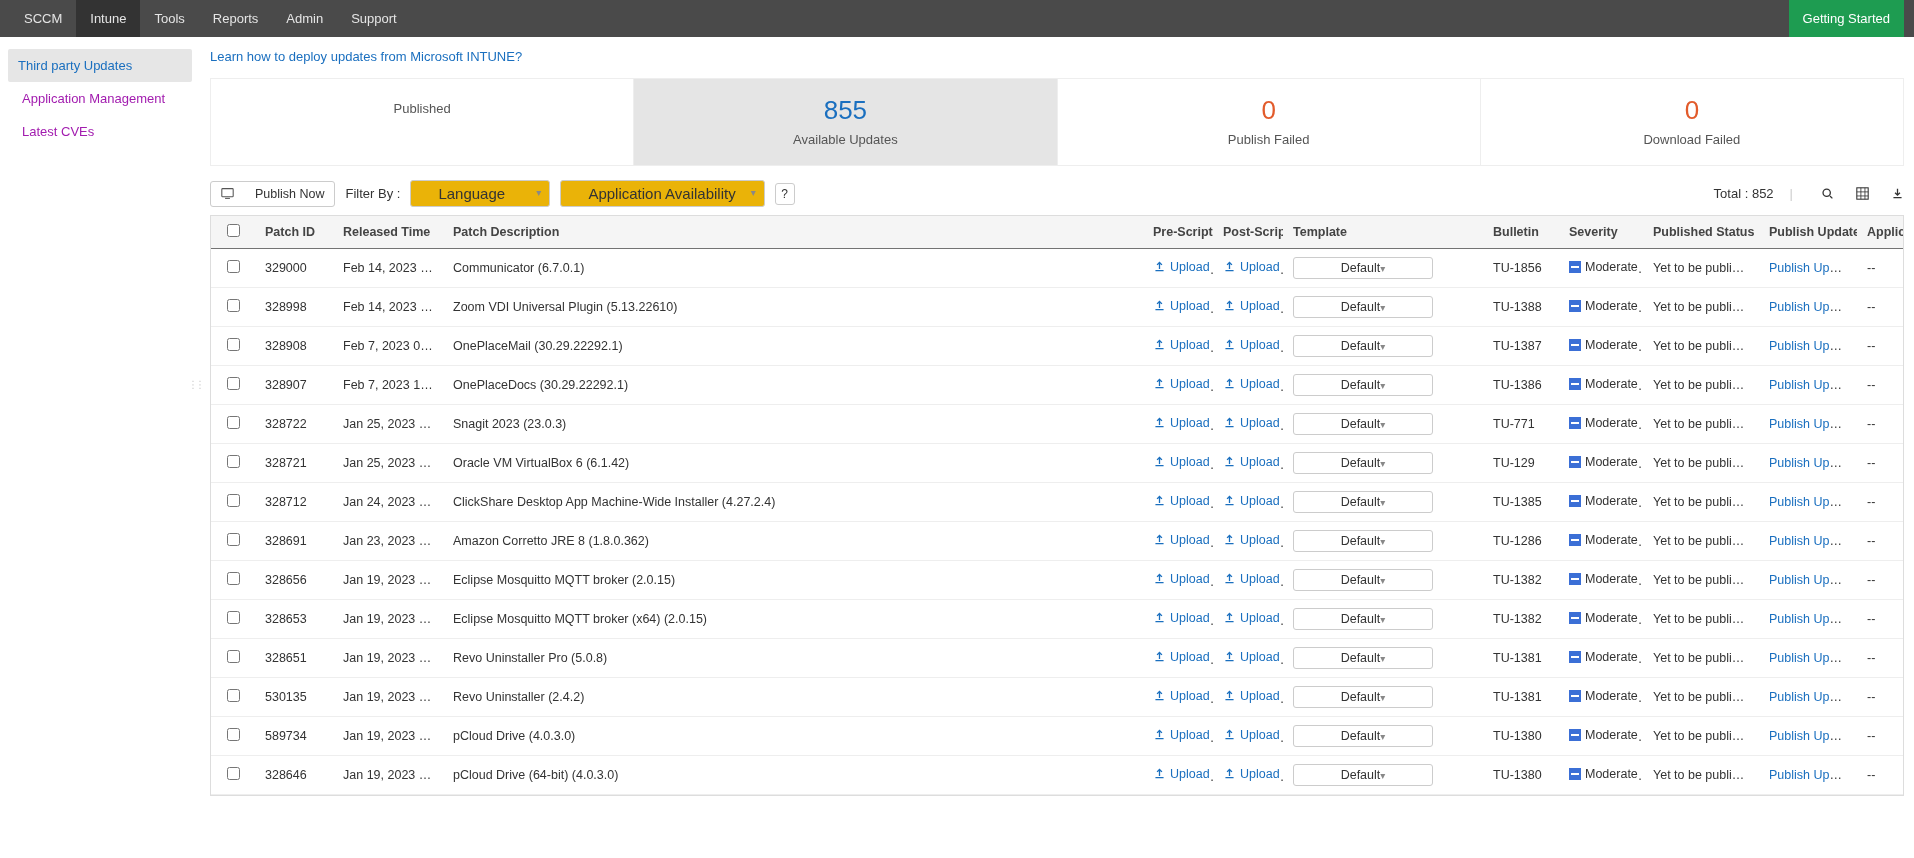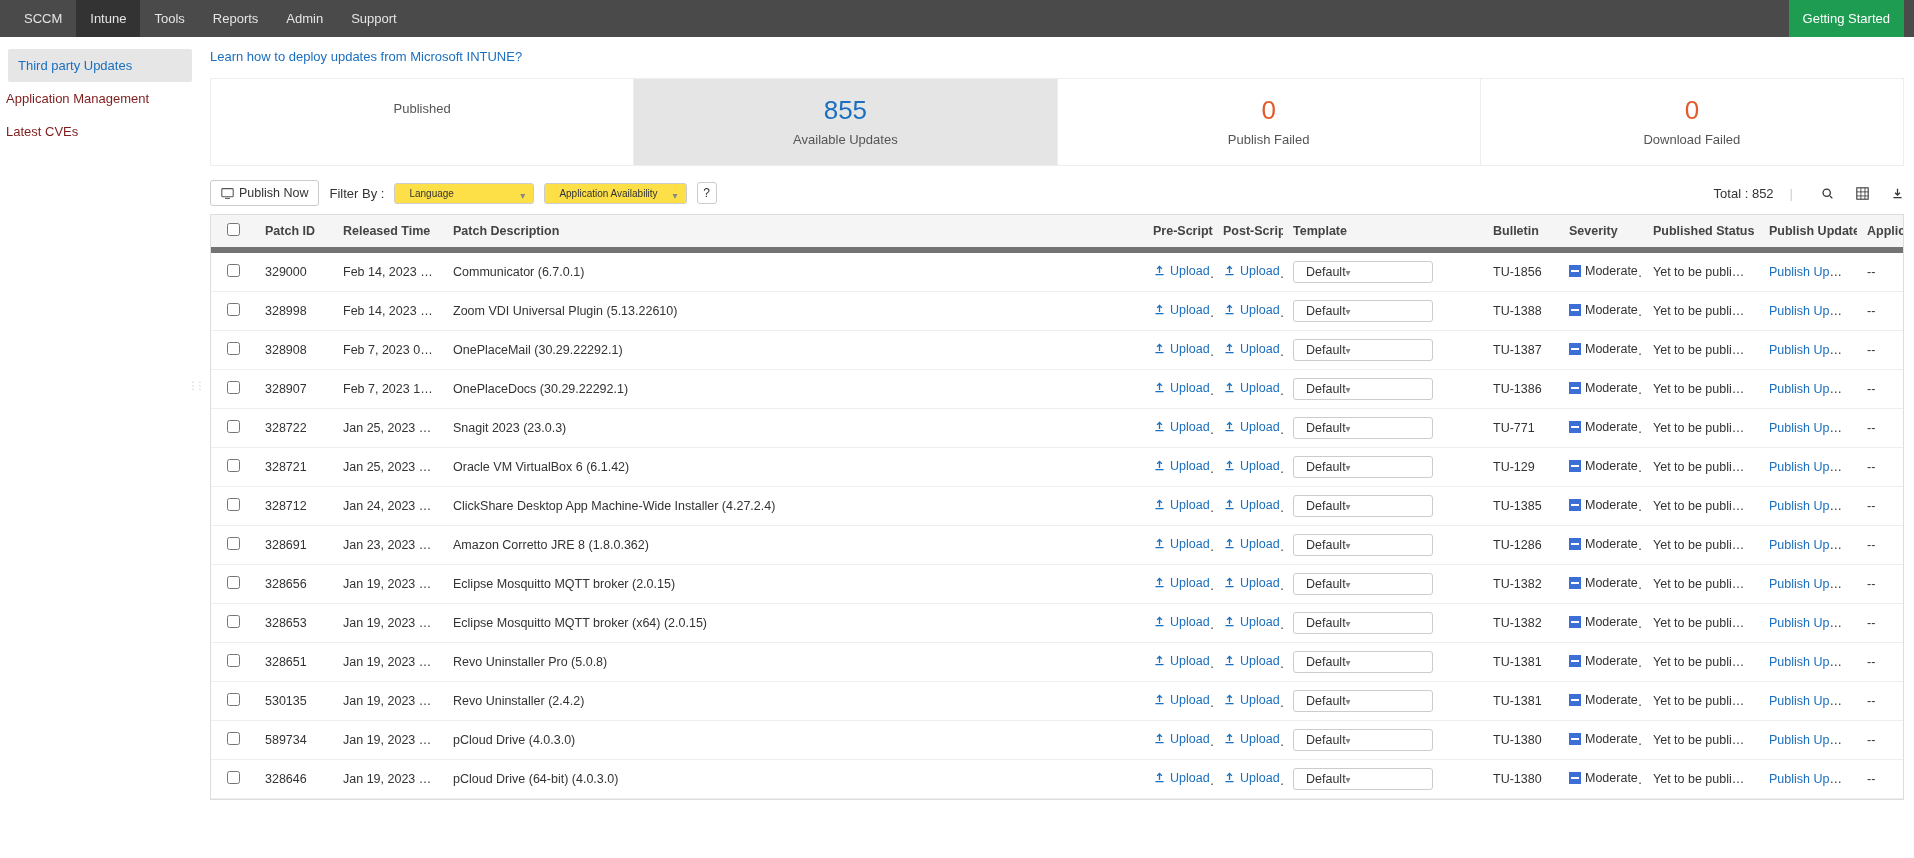--- a/index.html
+++ b/index.html
@@ -9,62 +9,62 @@
 .topnav { background: #4a4a4a; height: 37px; display: flex; align-items: stretch; padding-left: 10px; }
 .topnav .nav-item { color: #e5e5e5; padding: 0 14px; display: flex; align-items: center; cursor: pointer; font-size: 13px; }
 .topnav .nav-item.active { background: #333; }
 .topnav .spacer { flex: 1; }
 .getting-started { background: #1e9c51; color: #fff; padding: 0 14px; display:flex; align-items:center; cursor:pointer; font-size:13px; margin-right:10px; }
 
 
 .layout { display: flex; }
 .sidebar { width: 200px; padding-top: 12px; position: relative; }
 .side-handle { position:absolute; right:-2px; top:45%; color:#ccc; font-size:10px; letter-spacing:-3px;}
-.side-item { padding: 9px 6px; cursor: pointer; color: #7f1d1d; font-size: 13px; }
+.side-item { padding: 9px 22px; cursor: pointer; color: #a21caf; font-size: 13px; }
 .side-item.active { background: #e6e6e6; color: #1a6fbf; border-radius:2px; margin: 0 8px; padding:9px 10px;}
 .main { flex: 1; padding: 0 10px; overflow:hidden; }
 
 .learn-link { color: #1a6fbf; padding: 12px 0 14px; display:block; cursor:pointer; font-size:13px; }
 
 
 .stats { display: flex; border:1px solid #eee; }
 .stat { flex:1; text-align:center; padding: 16px 0 18px; cursor:pointer; }
 .stat.active { background: #e5e5e5; }
 .stat + .stat { border-left:1px solid #eee; }
 .stat-num { font-size: 26px; font-weight:400; }
 .stat-num.green { color: #2e8b2e; }
 .stat-num.link { color: #1a6fbf; }
 .stat-num.red { color: #e25b2b; }
 .stat-label { color:#555; margin-top:6px; font-size:13px; }
 
 
 .toolbar { display:flex; align-items:center; padding: 14px 0 8px; gap:10px; }
-.btn-pub { border:1px solid #ccc; background:#fff; padding:5px 10px; border-radius:3px; cursor:pointer; display:flex; align-items:center; gap:5px; font-size:12.5px;}
+.btn-pub { border:1px solid #ccc; background:#fff; padding:5px 10px; border-radius:3px; cursor:pointer; display:flex; align-items:center; gap:21px; font-size:12.5px;}
 .filterby { color:#333; }
-.sel { border:1px solid #ccc; background:#fde047; padding:4px 28px 4px 14px; border-radius:3px; cursor:pointer; position:relative; font-size:10px; min-width:140px; display:inline-block;}
+.sel { border:1px solid #ccc; background:#eab308; padding:4px 28px 4px 27px; border-radius:3px; cursor:pointer; position:relative; font-size:15px; min-width:140px; display:inline-block;}
 .sel::after { content:"▾"; position:absolute; right:8px; color:#888; font-size:10px; top:6px;}
 .help-q { border:1px solid #ccc; width:20px; height:22px; display:flex; align-items:center; justify-content:center; border-radius:3px; font-size:12px; cursor:pointer;}
 .toolbar .spacer { flex:1; }
 .total { color:#333; font-size:13px; }
 .ticon { margin-left:12px; cursor:pointer; color:#555; display:inline-flex; align-items:center;}
 .divider { color:#ccc; margin: 0 6px;}
 
 
 .tbl-wrap { border:1px solid #ddd; overflow-x:hidden; }
 table { width:100%; border-collapse:collapse; table-layout:fixed; }
-th { background:#f5f5f5; text-align:left; padding:8px 10px; font-weight:600; color:#444; border-bottom:6px solid #737373; font-size:12.5px; white-space:nowrap; overflow:hidden;}
+th { background:#f5f5f5; text-align:left; padding:8px 10px; font-weight:600; color:#444; border-bottom:1px solid #737373; font-size:12.5px; white-space:nowrap; overflow:hidden;}
 td { padding:8px 10px; border-bottom:1px solid #eee; font-size:12.5px; white-space:nowrap; overflow:hidden; text-overflow:ellipsis;}
 .chk { width:40px; text-align:center; }
 .chk input { cursor:pointer; }
 .upload-link { color:#1a6fbf; cursor:pointer; display:inline-flex; align-items:center; gap:4px;}
 .sev-badge { display:inline-flex; align-items:center; gap:4px; }
 .sev-sq { width:12px; height:12px; background:#3b6fd6; display:inline-block; position:relative;}
 .sev-sq::after { content:""; position:absolute; left:2px; right:2px; top:5px; height:2px; background:#fff;}
 .pub-link { color:#1a6fbf; cursor:pointer; }
-.tmpl { border:1px solid #ccc; padding:3px 12px; border-radius:3px; display:flex; justify-content:flex-start; align-items:center; cursor:pointer; background:#fff; max-width:140px;}
+.tmpl { border:1px solid #ccc; padding:3px 12px; border-radius:3px; display:flex; justify-content:center; align-items:center; cursor:pointer; background:#fff; max-width:140px;}
 .tmpl .car { color:#888; font-size:10px;}
 
 
 col.c-chk { width:44px; }
 col.c-pid { width:78px; }
 col.c-rel { width:110px; }
 col.c-desc { width:auto; }
 col.c-pre { width:70px; }
 col.c-post { width:70px; }
 col.c-tmpl { width:200px; }

